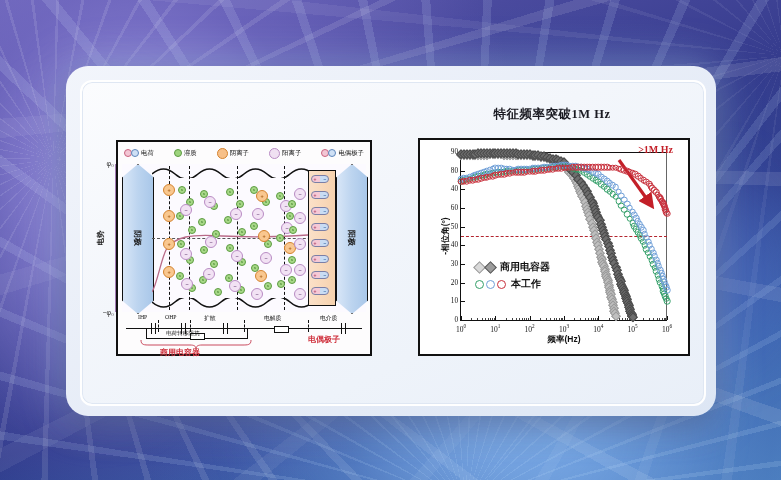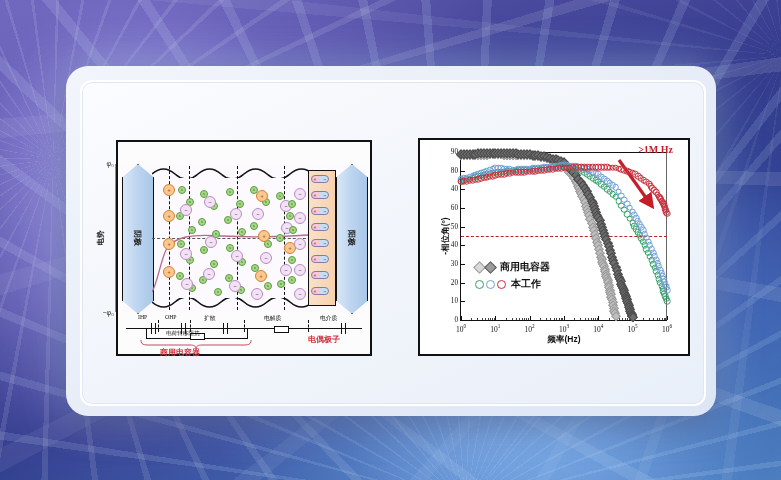--- a/index.html
+++ b/index.html
@@ -156,20 +156,48 @@
 
 <div class="card-outer"></div>
 
 <div class="card">
   <div class="panels">
 
     <div class="panel panel-left">
 
       <div class="box box-left">
 
+        <div class="legend-row">
+          <div class="lg">
+            <span class="dip">
+                <i class="p"></i>
+                <i class="n"></i>
+              </span>
+            <b>电荷</b>
+          </div>
+          <div class="lg">
+            <span class="dotc dot-sol"></span>
+            <b>溶质</b>
+          </div>
+          <div class="lg">
+            <span class="dotc dot-an"></span>
+            <b>阴离子</b>
+          </div>
+          <div class="lg">
+            <span class="dotc dot-cat"></span>
+            <b>阳离子</b>
+          </div>
+          <div class="lg">
+            <span class="dip">
+                <i class="p"></i>
+                <i class="n"></i>
+              </span>
+            <b>电偶极子</b>
+          </div>
+        </div>
 
         <div class="axis-v">
           <div class="bar"></div>
           <div class="axis-lbl" style="top:-4px">φ₀</div>
           <div class="axis-lbl" style="bottom:-4px">−φ₀</div>
           <div class="axis-name">电势</div>
         </div>
 
         <div class="cell">
           <div class="cellbg"></div>
@@ -339,20 +367,21 @@
             <path d="M1,0 C1,5 4,5 10,5 L50,5 C54,5 56,6 56,9 C56,6 58,5 62,5 L102,5 C108,5 111,5 111,0" fill="none" stroke="#c94b5e" stroke-width="1"></path>
           </svg>
           <div class="credlbl" style="left:38px;top:33px">商用电容器</div>
           <div class="credlbl" style="left:186px;top:20px">电偶极子</div>
         </div>
 
       </div>
     </div>
 
     <div class="panel panel-right">
+      <div class="ptitle ptitle-r">特征频率突破1M Hz</div>
 
       <div class="box box-right">
         <div class="plot" id="plot">
           <div class="topedge"></div>
           <div class="rightedge"></div>
           <div class="ylabel">-相位角(°)</div>
           <div class="xlabel">频率(Hz)</div>
           <div class="annot" id="annot" style="right:-6px;top:-8px">&gt;1M Hz</div>
           <svg style="position:absolute;right:6px;top:6px;width:46px;height:56px;overflow:visible" viewBox="0 0 46 56">
             <defs>

